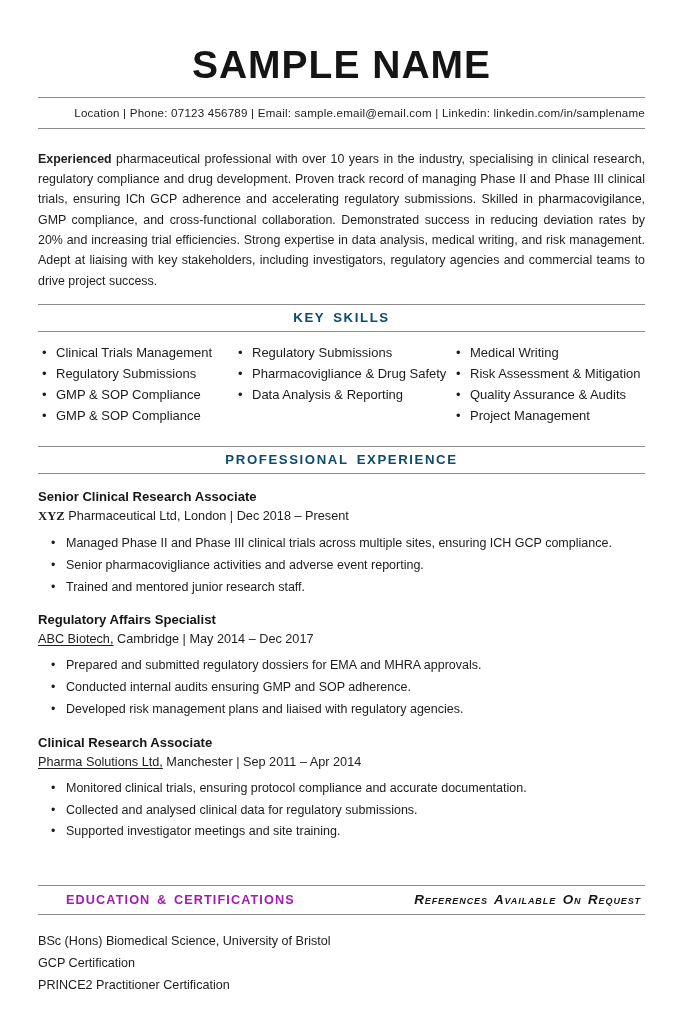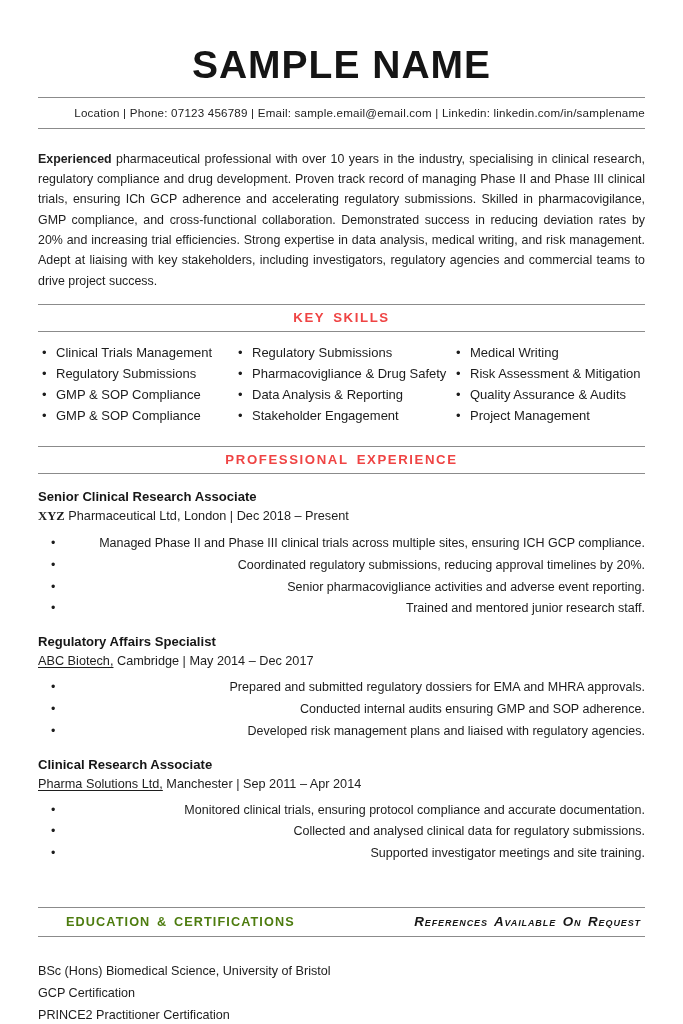--- a/index.html
+++ b/index.html
@@ -48,21 +48,21 @@
     border-bottom: 1px solid #8b8b8b;
     padding: 5px 0 6px;
     text-align: center;
   }
   .section-band h2 {
     margin: 0;
     font-size: 13.2px;
     font-weight: 700;
     letter-spacing: 1.6px;
     word-spacing: 3px;
-    color: #ef4444;
+    color: #0c4a6e;
   }
 
   ul { margin: 0; padding: 0; list-style: none; }
   li { position: relative; }
   li::before {
     content: "\2022";
     position: absolute;
     left: 0;
     color: #1c1c1c;
   }
@@ -89,21 +89,21 @@
     font-weight: 700;
     color: #161616;
   }
   .job-company {
     margin: 5px 0 0;
     font-size: 12.7px;
     color: #1e1e1e;
   }
   .job-company .b { font-weight: 700; font-family: Liberation Serif, serif; }
   .job-company .u { text-decoration: underline; text-underline-offset: 2px; }
-  .job-bullets { margin-top: 9px; text-align: right; }
+  .job-bullets { margin-top: 9px; }
   .job-bullets li {
     font-size: 12.5px;
     line-height: 21.8px;
     padding-left: 28px;
   }
   .job-bullets li::before { left: 13px; }
 
   .footer-band {
     margin-top: 42px;
     border-top: 1px solid #8b8b8b;
@@ -113,34 +113,34 @@
     justify-content: space-between;
     align-items: baseline;
   }
   .edu-title {
     margin: 0;
     padding-left: 28px;
     font-size: 12.7px;
     font-weight: 700;
     letter-spacing: 1.1px;
     word-spacing: 2px;
-    color: #4d7c0f;
+    color: #a21caf;
   }
   .ref-title {
     margin: 0;
     padding-right: 4px;
     font-size: 13.4px;
     font-weight: 700;
     font-variant: small-caps;
     letter-spacing: 0.9px;
     word-spacing: 2px;
     color: #161616;
     font-style: italic;
   }
-  .edu-items { margin-top: 23px; }
+  .edu-items { margin-top: 15px; }
   .edu-items li {
     font-size: 12.6px;
     line-height: 22px;
     padding-left: 0;
   }
   .edu-items li::before { content: ""; }
 </style>
 </head>
 <body>
 
@@ -162,40 +162,38 @@
     <ul>
       <li>Clinical Trials Management</li>
       <li>Regulatory Submissions</li>
       <li>GMP &amp; SOP Compliance</li>
       <li>GMP &amp; SOP Compliance</li>
     </ul>
     <ul>
       <li>Regulatory Submissions</li>
       <li>Pharmacovigliance &amp; Drug Safety</li>
       <li>Data Analysis &amp; Reporting</li>
-      <li>Stakeholder Engagement</li>
     </ul>
     <ul>
       <li>Medical Writing</li>
       <li>Risk Assessment &amp; Mitigation</li>
       <li>Quality Assurance &amp; Audits</li>
       <li>Project Management</li>
     </ul>
   </div>
 
   <div class="section-band exp-band">
     <h2>PROFESSIONAL EXPERIENCE</h2>
   </div>
 
   <div class="job">
     <h3 class="job-title">Senior Clinical Research Associate</h3>
     <p class="job-company"><span class="b">XYZ</span><span> Pharmaceutical Ltd, London | Dec 2018 – Present</span></p>
     <ul class="job-bullets">
       <li>Managed Phase II and Phase III clinical trials across multiple sites, ensuring ICH GCP compliance.</li>
-      <li>Coordinated regulatory submissions, reducing approval timelines by 20%.</li>
       <li>Senior pharmacovigliance activities and adverse event reporting.</li>
       <li>Trained and mentored junior research staff.</li>
     </ul>
   </div>
 
   <div class="job">
     <h3 class="job-title">Regulatory Affairs Specialist</h3>
     <p class="job-company"><span class="u">ABC Biotech,</span><span> Cambridge | May 2014 – Dec 2017</span></p>
     <ul class="job-bullets">
       <li>Prepared and submitted regulatory dossiers for EMA and MHRA approvals.</li>

